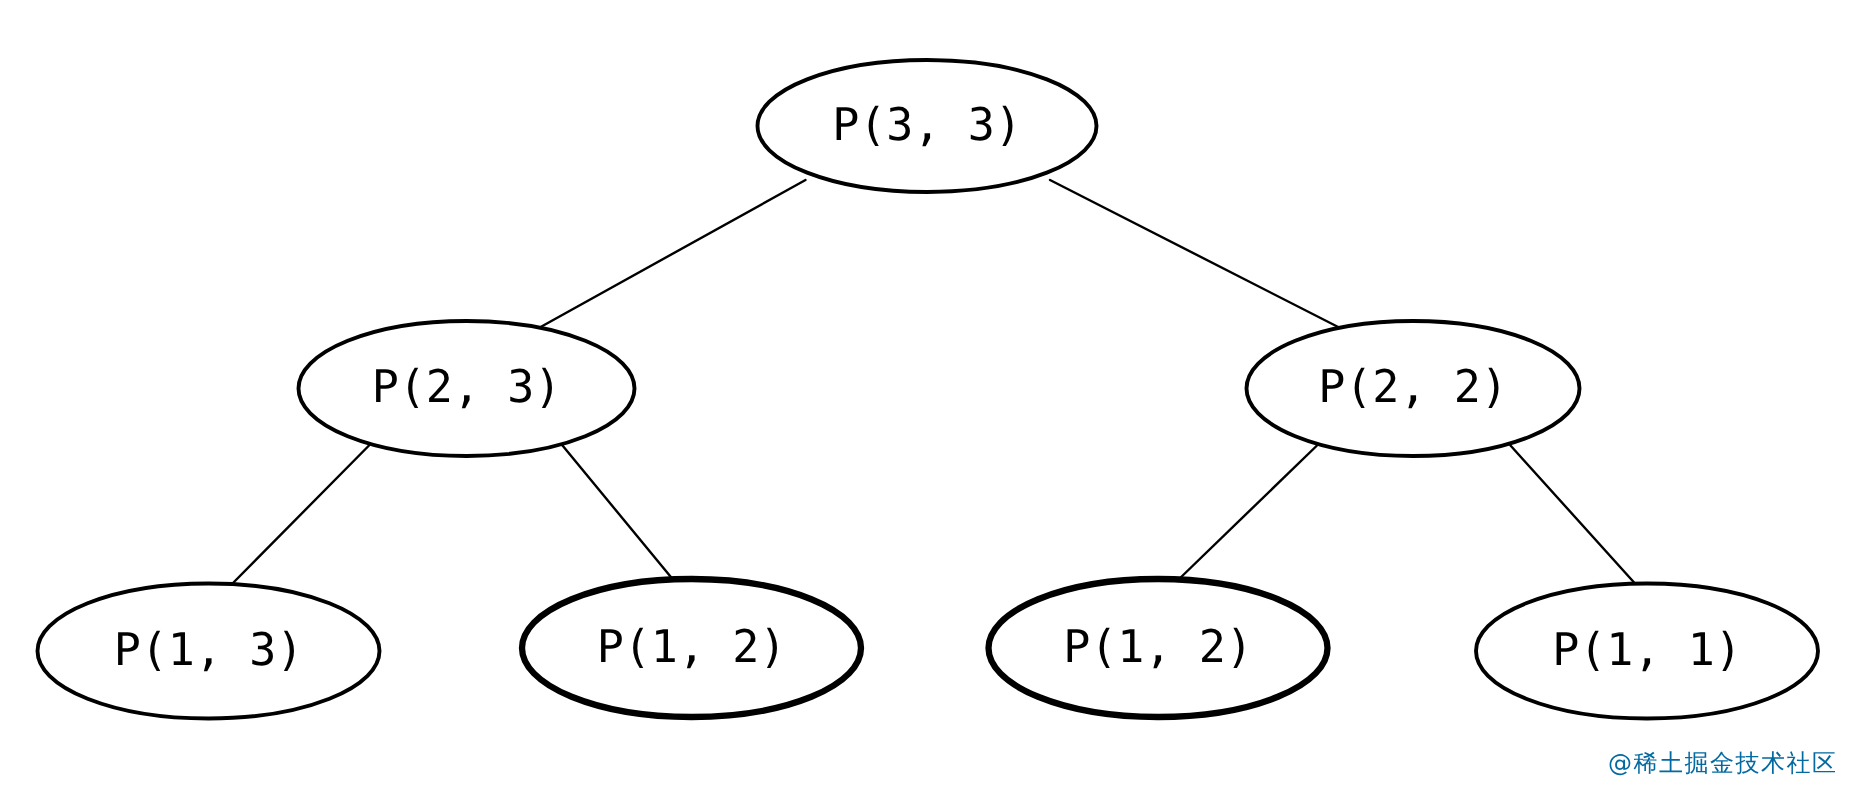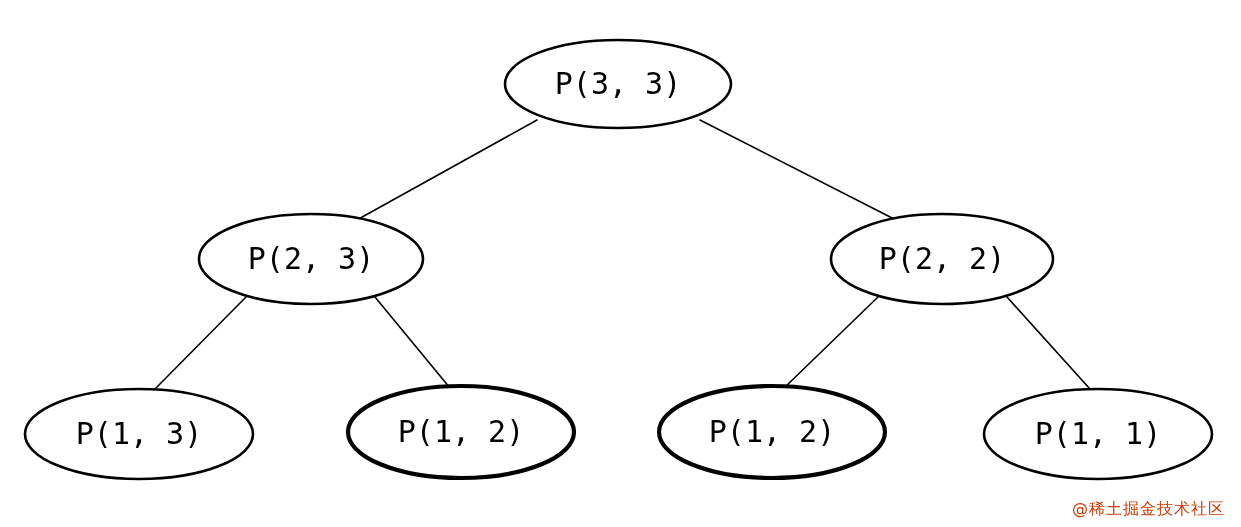--- a/index.html
+++ b/index.html
@@ -111,15 +111,15 @@
       </g>
 
       <g>
         <ellipse class="node-ellipse" cx="1098" cy="434" rx="114" ry="45" fill="#ffffff" stroke="#000000"></ellipse>
         <text class="node-label" x="1098" y="435">P(1, 1)</text>
       </g>
 
     </g>
   </svg>
 
-  <div class="watermark" style="color: #c2410c;">@稀土掘金技术社区</div>
+  <div class="watermark" style="color: #0369a1;">@稀土掘金技术社区</div>
 
 </div>
 
 </body></html>

